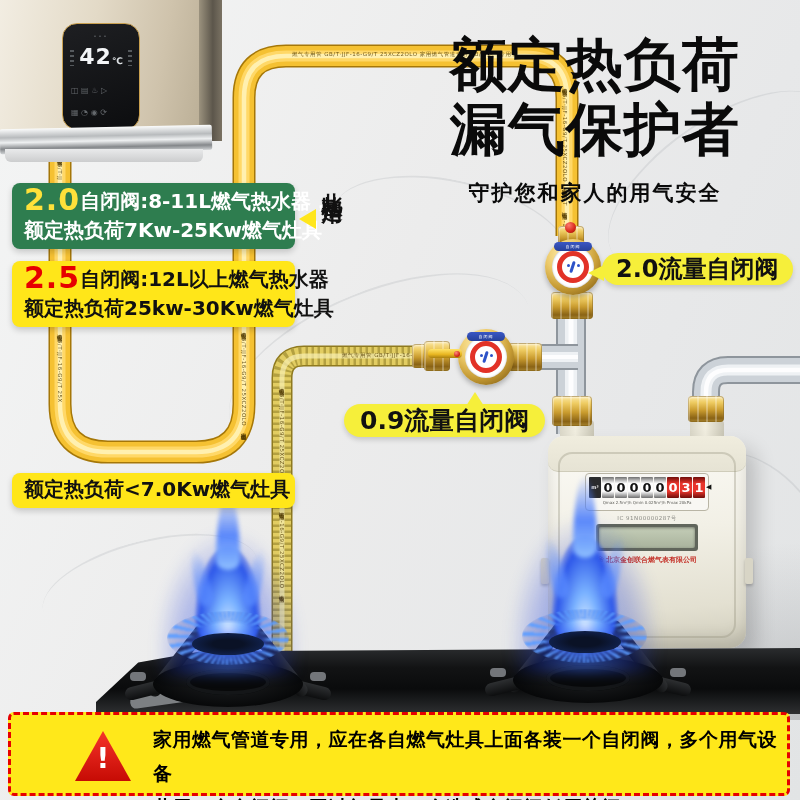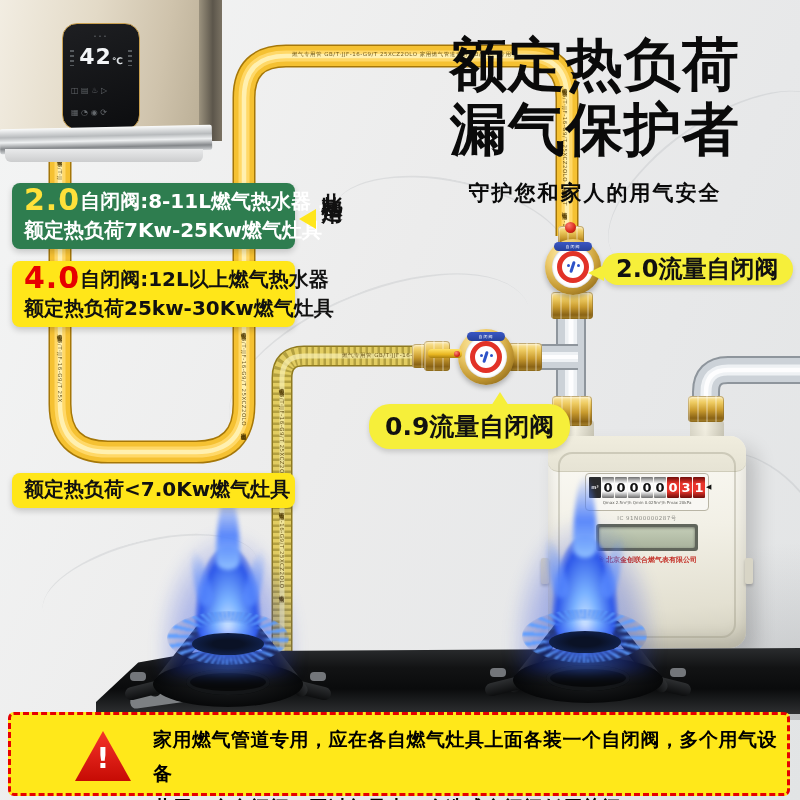--- a/index.html
+++ b/index.html
@@ -149,21 +149,21 @@
     letter-spacing:4px;color:#111;z-index:9;}
   .applies-arrow{position:absolute;left:299px;top:209px;width:0;height:0;z-index:9;
     border-top:10px solid transparent;border-bottom:10px solid transparent;border-right:17px solid #ffe61c;}
 
   .bubble{position:absolute;background:#f6ef3a;border-radius:21px;padding:0 14px;z-index:9;
     font-size:24px;font-weight:800;color:#111;box-shadow:0 3px 5px rgba(0,0,0,.15);white-space:nowrap;}
   .bubble .tail{position:absolute;width:0;height:0;}
   .bubble.b20{left:602px;top:253px;}
   .bubble.b20 .tail{left:-14px;top:12px;border-top:8px solid transparent;border-bottom:8px solid transparent;
     border-right:16px solid #f6ef3a;}
-  .bubble.b09{left:369px;top:404px;font-size:25px;padding:6px 16px;}
+  .bubble.b09{left:344px;top:404px;font-size:25px;padding:0 16px;}
   .bubble.b09 .tail{left:122px;top:-12px;border-left:9px solid transparent;border-right:9px solid transparent;
     border-bottom:14px solid #f6ef3a;}
 
   .warning{position:absolute;left:8px;top:712px;width:782px;height:84px;background:#ffe81a;
     border:3px dashed #e60000;border-radius:6px;z-index:10;}
   .warn-tri{position:absolute;left:64px;top:16px;width:56px;height:50px;
     clip-path:polygon(50% 0,100% 100%,0 100%);background:linear-gradient(180deg,#f5342a,#c60b04);}
   .warn-tri .mark{position:absolute;left:0;top:14px;width:100%;text-align:center;color:#fff;
     font-size:28px;font-weight:900;line-height:1;}
   .warn-text{position:absolute;left:142px;top:7px;width:640px;font-size:19px;line-height:34px;
@@ -354,21 +354,21 @@
     <div class="l1">额定热负荷</div>
     <div class="l2">漏气保护者</div>
     <div class="sub">守护您和家人的用气安全</div>
   </div>
 
   <div class="ibox green" style="top:183px;">
     <div class="row"><span class="rating" style="color:#ffe13a;">2.0</span><span>自闭阀:8-11L燃气热水器，</span></div>
     <div class="row">额定热负荷7Kw-25Kw燃气灶具</div>
   </div>
   <div class="ibox yellow" style="top:261px;">
-    <div class="row"><span class="rating" style="color:#e60000;">4.0</span><span>自闭阀:12L以上燃气热水器</span></div>
+    <div class="row"><span class="rating" style="color:#e60000;">2.5</span><span>自闭阀:12L以上燃气热水器</span></div>
     <div class="row">额定热负荷25kw-30Kw燃气灶具</div>
   </div>
   <div class="ibox yellow" style="top:473px;">
     <div class="row">额定热负荷&lt;7.0Kw燃气灶具</div>
   </div>
 
   <div class="applies-arrow"></div>
   <div class="sidenote">此款适用</div>
 
   <div class="bubble b20">

